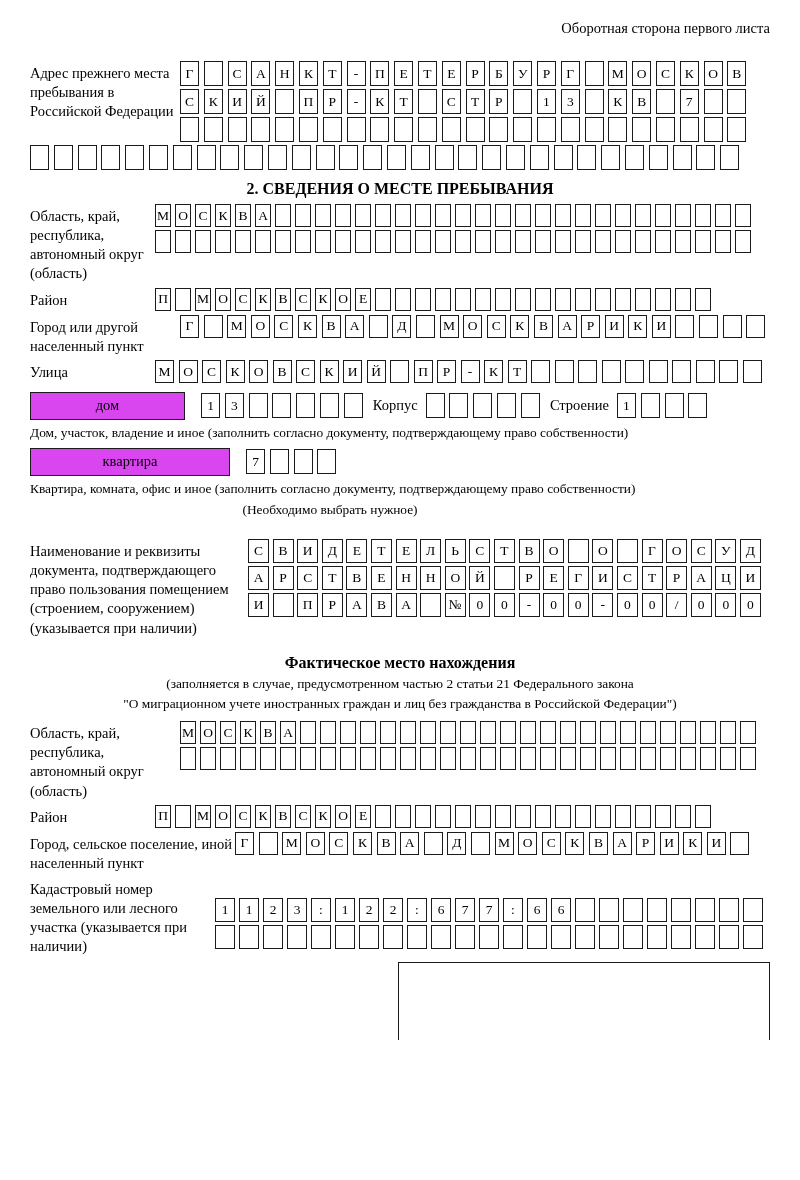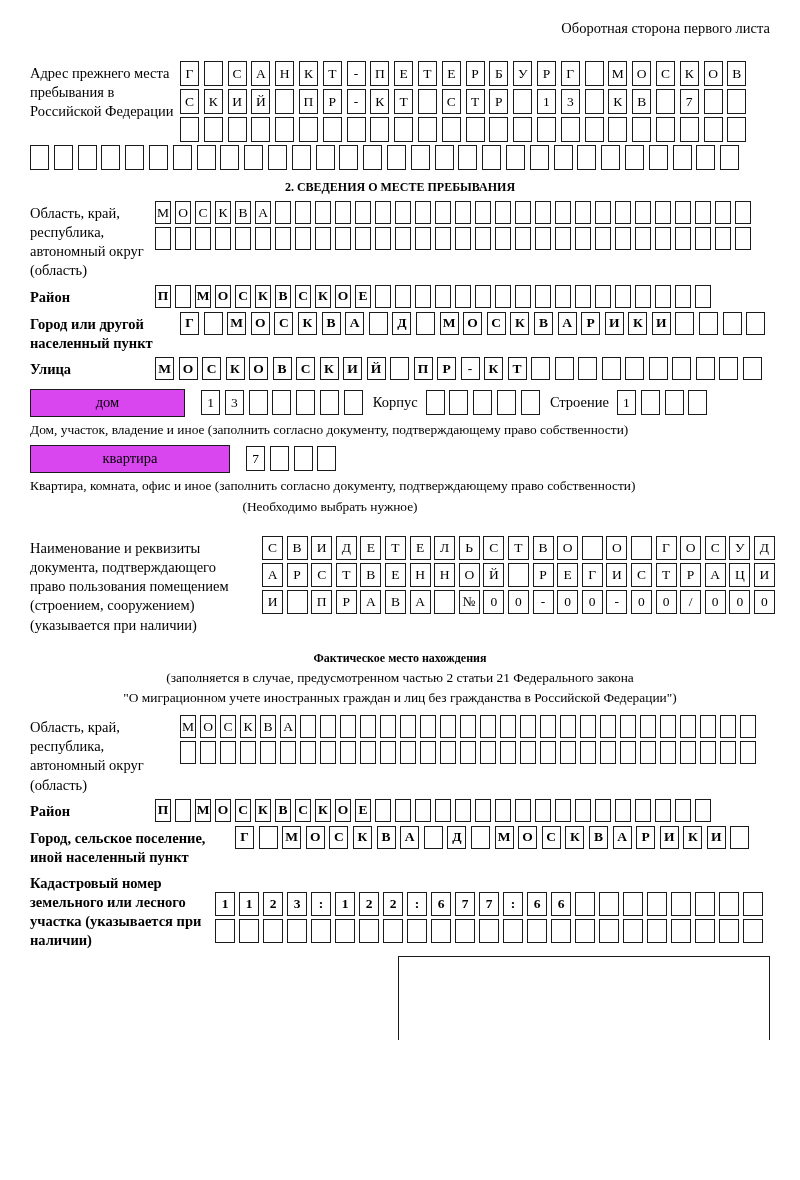--- a/index.html
+++ b/index.html
@@ -21,33 +21,33 @@
     font-size:13.5px;line-height:1;background:#fff;
   }
   .cells.lg{gap:4.8px;}  .cells.lg .cell{width:19px;height:25px;}
   .cells.md{gap:4.6px;}  .cells.md .cell{width:19px;}
   .cells.md2{gap:4.5px;} .cells.md2 .cell{width:19px;}
   .cells.doc{gap:3.6px;} .cells.doc .cell{width:21px;height:24px;}
   .cells.kad{gap:4px;}   .cells.kad .cell{width:20px;height:24px;}
   .fullrow{margin-top:3px;}
   .note{font-size:13.4px;margin:4px 0 2px 0;line-height:1.35;}
   .center{text-align:center;}
-  .sec-title{text-align:center;font-weight:bold;font-size:12px;margin:10px 0 6px 0;}
-  .rowgap{margin-top:4px;font-weight:bold;}
+  .sec-title{text-align:center;font-weight:bold;font-size:16px;margin:10px 0 6px 0;}
+  .rowgap{margin-top:4px;}
   .house-row{display:flex;align-items:center;margin-top:9px;}
   .fieldbox{border:1.6px solid #1b1b1b;height:28px;box-sizing:border-box;display:flex;align-items:center;justify-content:center;font-size:14.5px;background:#d946ef;}
   .house-box{width:155px;margin-right:16px;}
   .apt-box{width:200px;margin-right:16px;}
   .inline-label{margin:0 8px 0 10px;}
   .check-row{display:flex;align-items:center;margin-top:8px;}
   .checkbox{width:20px;height:20px;border:1.6px solid #1b1b1b;box-sizing:border-box;display:flex;align-items:center;justify-content:center;font-size:14px;background:#fff;}
   .pt-label{margin-right:10px;}
   .pt-opt{margin:0 14px 0 9px;}
   .choose-note{margin:3px 0 6px 160px;width:280px;text-align:center;}
-  .doc-block{margin-top:20px;gap:14px;}
+  .doc-block{margin-top:20px;}
   .fact-title{margin-top:16px;margin-bottom:2px;}
   .fact-note{line-height:1.55;margin:0;}
   .fblock{margin-top:6px;}
   .cad-rows{margin-top:21px;}
   .stamp-wrap{width:372px;margin-left:auto;margin-top:6px;}
   .stamp-box{height:172px;border:1.8px solid #1b1b1b;box-sizing:border-box;background:#fff;}
   .stamp-note{text-align:center;font-size:13.4px;line-height:1.5;margin-top:6px;}
 </style>
 </head>
 <body>

